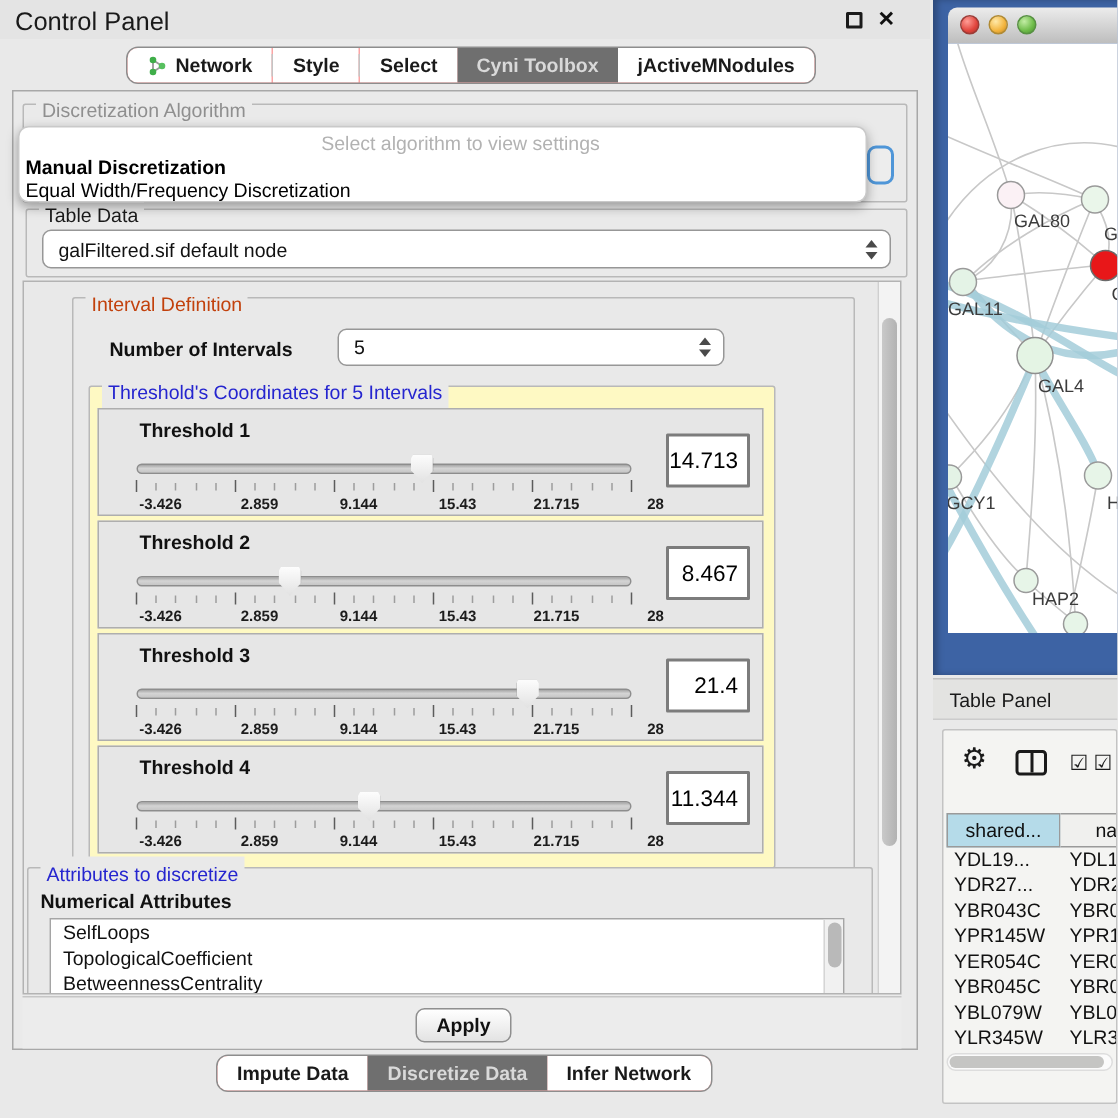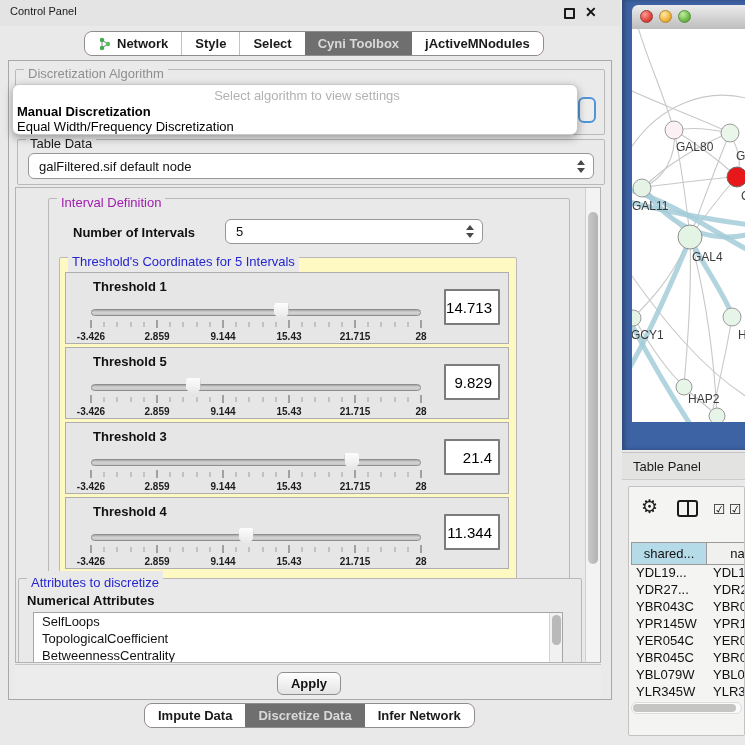--- a/index.html
+++ b/index.html
@@ -3,36 +3,36 @@
 <meta charset="utf-8">
 <style>
   * { margin:0; padding:0; box-sizing:border-box; }
   html,body { width:745px; height:745px; overflow:hidden; }
   body { font-family:"Liberation Sans", sans-serif; background:#e9e9e9; position:relative; font-size:13px; color:#111; }
   #root { position:absolute; inset:0; }
 
   
   .control-panel { position:absolute; left:0; top:0; width:620px; height:745px; background:#e9e9e9; }
   .cp-titlebar { position:absolute; left:0; top:0; width:620px; height:26px; background:#e4e4e4; }
-  .cp-title { position:absolute; left:10px; top:5px; font-size:11px; color:#1a1a1a; }
+  .cp-title { position:absolute; left:10px; top:5px; font-size:17px; color:#1a1a1a; }
   .float-icon { position:absolute; left:564px; top:8px; width:11px; height:11px; border:2px solid #1a1a1a; border-radius:1px; }
   .close-icon { position:absolute; left:585px; top:4px; font-size:14px; font-weight:bold; color:#111; }
 
   
   .tabbar { position:absolute; display:flex; align-items:stretch; background:#fca5a5; border:1px solid #8d8d8d; border-radius:8px; overflow:hidden; height:25px; }
   .tab { display:flex; align-items:center; gap:5px; padding:0 13px; font-weight:bold; font-size:13px; color:#1a1a1a; background:#fff; white-space:nowrap; }
   .tab.selected { background:#6f6f6f; color:#d9d9d9; }
   .tab-sep { width:1px; background:#c4c4c4; margin:4px 0; }
 
   .outer-panel { position:absolute; left:8px; top:60px; width:604px; height:640px; border:1px solid #a8a8a8; background:#eaeaea; }
 
   
   .group { position:absolute; border:1px solid #b9b9b9; border-radius:2px; }
   .group-title { position:absolute; top:-8px; left:8px; background:#eaeaea; padding:4px 4px; font-size:13px; line-height:15px; }
-  .t-gray { color:#8f8f8f; } .t-green { color:#a21caf; } .t-blue { color:#2525cf; } .t-black { color:#1a1a1a; }
+  .t-gray { color:#8f8f8f; } .t-green { color:#c2410c; } .t-blue { color:#2525cf; } .t-black { color:#1a1a1a; }
 
   .combo { position:absolute; background:#fff; border:1px solid #979797; border-radius:6px; display:flex; align-items:center; }
   .combo .val { padding-left:10px; font-size:13px; color:#111; flex:1; overflow:hidden; white-space:nowrap; }
   .stepper { width:16px; display:flex; flex-direction:column; align-items:center; gap:3px; margin-right:4px; }
   .stepper i { width:0; height:0; border-left:4px solid transparent; border-right:4px solid transparent; }
   .stepper .up { border-bottom:5px solid #4a4a4a; }
   .stepper .dn { border-top:5px solid #4a4a4a; }
 
   
   .scrollpane { position:absolute; left:6px; top:126px; width:586px; height:476px; border:1px solid #b3b3b3; background:#e9e9e9; overflow:hidden; }
@@ -44,21 +44,21 @@
   .th-label { position:absolute; left:27px; top:6px; font-weight:bold; font-size:13px; color:#111; }
   .th-sliderzone { position:absolute; left:25px; top:33px; width:330px; height:36px; }
   .th-track { position:absolute; left:0; top:3px; width:100%; height:7px; border:1px solid #8d8d8d; border-radius:5px; background:linear-gradient(#a6a6a6,#d4d4d4 45%,#c6c6c6); }
   .th-thumb { position:absolute; top:-3px; width:15px; height:19px; transform:translateX(-50%);
       background:linear-gradient(#fdfdfd,#e2e2e2); filter:drop-shadow(0 0 1px #6f6f6f);
       clip-path:polygon(10% 0%,90% 0%,100% 14%,100% 55%,50% 100%,0% 55%,0% 14%); }
   .th-ticks { position:absolute; left:0; top:14px; width:100%; height:9px; }
   .th-ticks span { position:absolute; width:1px; background:#8a8a8a; transform:translateX(-0.5px); }
   .th-ticks span.minor { height:5px; top:2px; background:#9d9d9d; }
   .th-ticks span.major { height:8px; top:0; background:#5c5c5c; }
-  .th-labels { position:absolute; left:0; top:25px; width:100%; height:11px; }
+  .th-labels { position:absolute; left:16px; top:25px; width:100%; height:11px; }
   .th-labels span { position:absolute; transform:translateX(-50%); font-size:10px; font-weight:bold; color:#1c1c1c; white-space:nowrap; }
   .th-value { position:absolute; right:8px; top:16px; width:56px; height:36px; background:#fff; border:2px solid #7c7c7c; border-radius:1px;
       font-size:15px; color:#000; display:flex; align-items:center; justify-content:flex-end; padding-right:6px; }
 
   
   .listbox { position:absolute; background:#fff; border:1px solid #a5a5a5; overflow:hidden; }
   .listbox .item { font-size:13px; line-height:17px; padding-left:8px; color:#111; white-space:nowrap; }
   .lb-scroll { position:absolute; right:0; top:0; width:13px; height:100%; background:#f1f1f1; border-left:1px solid #d5d5d5; }
   .lb-scroll .thumb { position:absolute; left:2px; top:2px; width:9px; height:30px; border-radius:5px; background:#b9b9b9; }
 
@@ -216,21 +216,21 @@
                       <span style="left: 40%;">9.144</span>
                       <span style="left: 60%;">15.43</span>
                       <span style="left: 80%;">21.715</span>
                       <span style="left: 100%;">28</span>
                     </div>
                     <div class="th-thumb" style="left: 57.7197%;"></div>
                   </div>
                   <div class="th-value">14.713</div>
                 </div>
                 <div class="th-panel">
-                  <div class="th-label">Threshold 5</div>
+                  <div class="th-label">Threshold 2</div>
                   <div class="th-sliderzone">
                     <div class="th-track"></div>
                     <div class="th-ticks">
                       <span class="major" style="left: 0%;"></span>
                       <span class="minor" style="left: 4%;"></span>
                       <span class="minor" style="left: 8%;"></span>
                       <span class="minor" style="left: 12%;"></span>
                       <span class="minor" style="left: 16%;"></span>
                       <span class="major" style="left: 20%;"></span>
                       <span class="minor" style="left: 24%;"></span>
@@ -257,21 +257,21 @@
                     <div class="th-labels">
                       <span style="left: 0%;">-3.426</span>
                       <span style="left: 20%;">2.859</span>
                       <span style="left: 40%;">9.144</span>
                       <span style="left: 60%;">15.43</span>
                       <span style="left: 80%;">21.715</span>
                       <span style="left: 100%;">28</span>
                     </div>
                     <div class="th-thumb" style="left: 30.9998%;"></div>
                   </div>
-                  <div class="th-value">9.829</div>
+                  <div class="th-value">8.467</div>
                 </div>
                 <div class="th-panel">
                   <div class="th-label">Threshold 3</div>
                   <div class="th-sliderzone">
                     <div class="th-track"></div>
                     <div class="th-ticks">
                       <span class="major" style="left: 0%;"></span>
                       <span class="minor" style="left: 4%;"></span>
                       <span class="minor" style="left: 8%;"></span>
                       <span class="minor" style="left: 12%;"></span>

